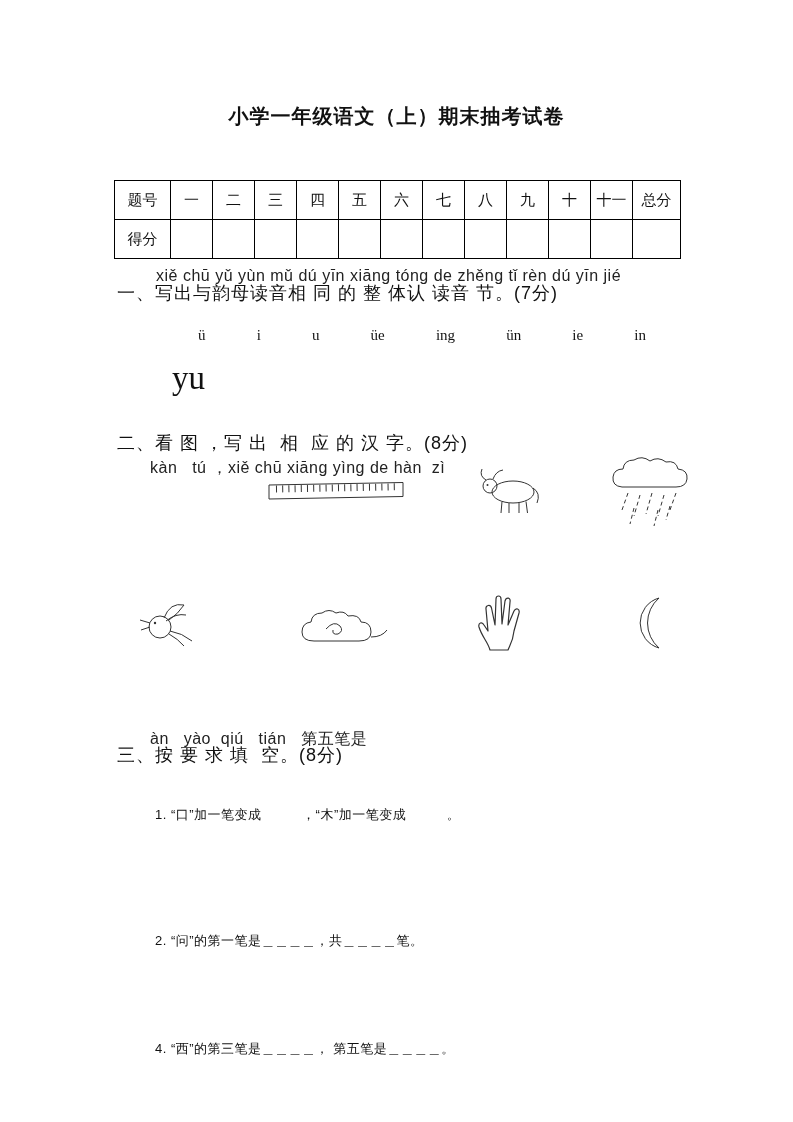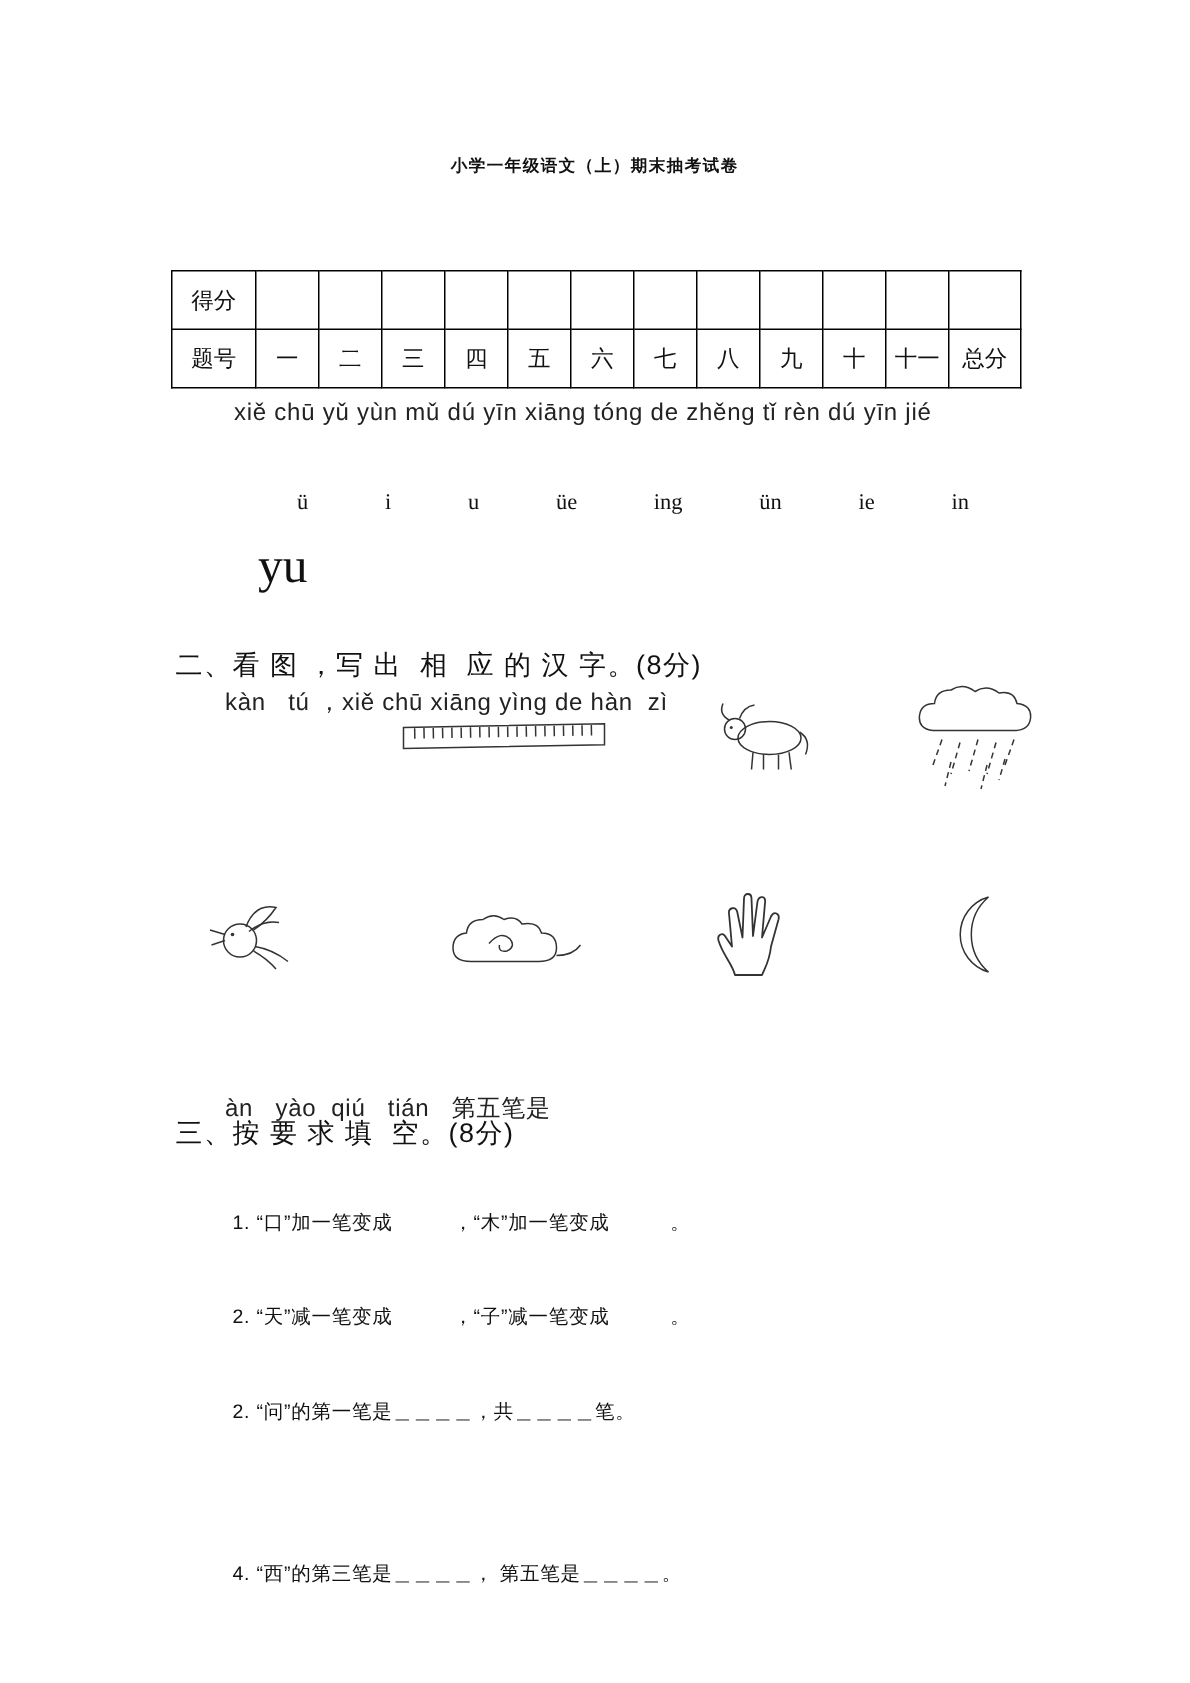--- a/index.html
+++ b/index.html
@@ -11,21 +11,21 @@
     background: #ffffff;
     font-family: "Liberation Sans", sans-serif;
     color: #111;
     overflow: hidden;
   }
   .title {
     position: absolute;
     left: 0; right: 0;
     top: 103px;
     text-align: center;
-    font-size: 11px;
+    font-size: 20px;
     font-weight: bold;
     letter-spacing: 1px;
   }
   table.score-table {
     position: absolute;
     left: 114px;
     top: 180px;
     border-collapse: collapse;
     font-size: 15px;
   }
@@ -83,53 +83,54 @@
 </head>
 <body>
 
 <div class="page">
 
   <div class="title">小学一年级语文（上）期末抽考试卷</div>
 
   <table class="score-table">
     <tbody>
         <tr>
-      <td class="c-first">得分</td>
-      <td></td>
-      <td></td>
-      <td></td>
-      <td></td>
-      <td></td>
-      <td></td>
-      <td></td>
-      <td></td>
-      <td></td>
-      <td></td>
-      <td></td>
-      <td class="c-last"></td>
-    </tr>
-    <tr>
       <td class="c-first">题号</td>
       <td>一</td>
       <td>二</td>
       <td>三</td>
       <td>四</td>
       <td>五</td>
       <td>六</td>
       <td>七</td>
       <td>八</td>
       <td>九</td>
       <td>十</td>
       <td>十一</td>
       <td class="c-last">总分</td>
     </tr>
+    <tr>
+      <td class="c-first">得分</td>
+      <td></td>
+      <td></td>
+      <td></td>
+      <td></td>
+      <td></td>
+      <td></td>
+      <td></td>
+      <td></td>
+      <td></td>
+      <td></td>
+      <td></td>
+      <td class="c-last"></td>
+    </tr>
   </tbody>
     </table>
 
   <div class="pinyin" style="left:156px; top:267px;">xiě chū yǔ yùn mǔ dú yīn xiāng tóng de zhěng tǐ rèn dú yīn jié</div>
+  <div class="heading" style="left:117px; top:281px;">一、写出与韵母读音相 同 的 整 体认 读音 节。(7分)</div>
 
   <div class="finals-row">
     <span>ü</span>
     <span>i</span>
     <span>u</span>
     <span>üe</span>
     <span>ing</span>
     <span>ün</span>
     <span>ie</span>
     <span>in</span>
@@ -207,17 +208,16 @@
   <div class="img-box" style="left:627px; top:594px;">
     <svg width="42" height="60" viewBox="0 0 42 60">
       <path d="M32 4 A26 26 0 0 0 32 54 A33 33 0 0 1 32 4 Z" fill="none" stroke="#333"></path>
     </svg>
   </div>
 
   <div class="pinyin" style="left:150px; top:729px;">àn   yào  qiú   tián   第五笔是</div>
   <div class="heading" style="left:117px; top:743px;">三、按 要 求 填  空。(8分)</div>
 
   <div class="fill-item" style="top:806px;">1. “口”加一笔变成　　　，“木”加一笔变成　　　。</div>
-  <div class="fill-item" style="top:869px;">2. “天”减一笔变成　　　，“子”减一笔变成　　　。</div>
   <div class="fill-item" style="top:932px;">2. “问”的第一笔是＿＿＿＿，共＿＿＿＿笔。</div>
   <div class="fill-item" style="top:996px;margin-top:44px;">4. “西”的第三笔是＿＿＿＿， 第五笔是＿＿＿＿。</div>
 
 </div>
 
 </body></html>

